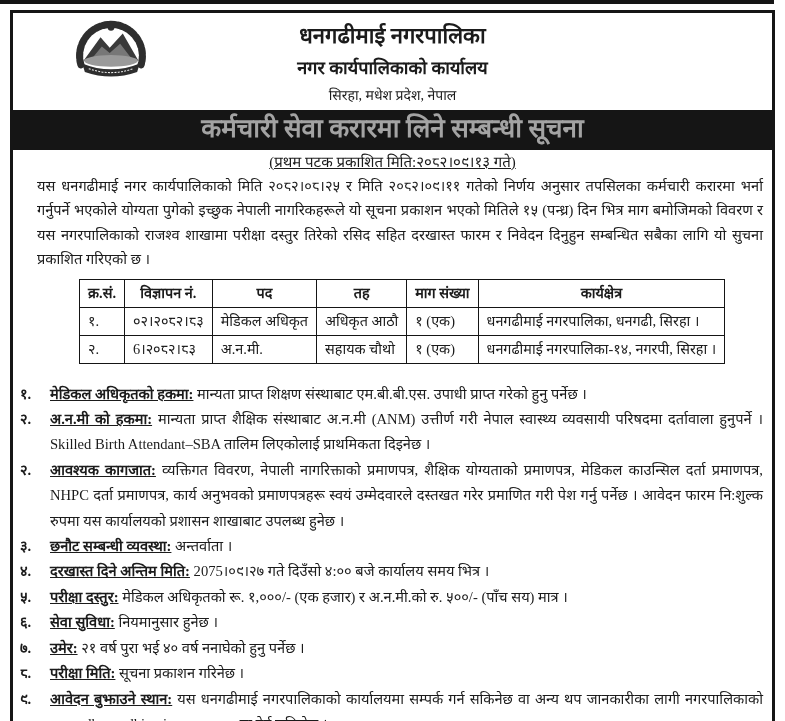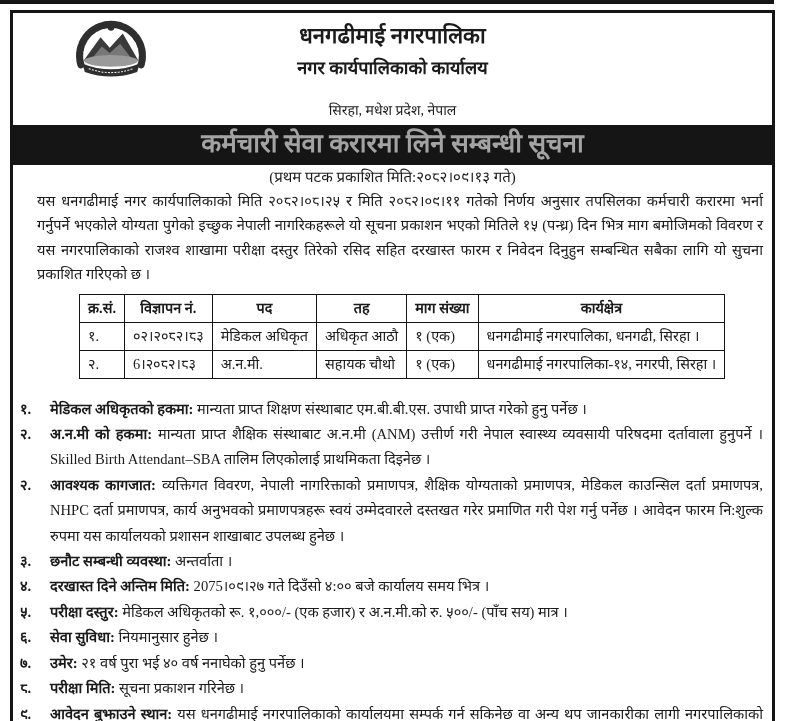--- a/index.html
+++ b/index.html
@@ -12,45 +12,45 @@
   .doc{
     margin:6px 8px 0 10px;width:759px;
     border:3px solid #151515;background:#fff;
     box-sizing:content-box;min-height:700px;
   }
   
   .header{position:relative;text-align:center;padding:8px 0 4px;}
   .emblem{position:absolute;left:56px;top:6px;width:84px;height:68px;}
   .h-muni{font-size:22px;font-weight:bold;line-height:30px;}
   .h-office{font-size:18px;font-weight:bold;line-height:26px;margin-top:4px;}
-  .h-addr{font-size:14px;line-height:20px;margin-top:20px;}
+  .h-addr{font-size:14px;line-height:20px;margin-top:5px;}
   
   .title-bar{
     background:#151515;color:#a3a3a3;text-align:center;
     font-weight:bold;font-size:26px;line-height:34px;padding:2px 0 4px;
   }
-  .pub-date{text-align:center;font-size:15px;line-height:21px;padding-top:2px;}
+  .pub-date{text-align:center;font-size:15px;line-height:21px;padding-top:2px;text-decoration:underline;}
   .intro{
     padding:1px 9px 2px 24px;font-size:14.6px;line-height:24.4px;
     text-align:justify;
   }
   
   table.vacancy{border-collapse:collapse;margin:5px 0 16px 66px;}
   .vacancy th,.vacancy td{
     border:1.6px solid #151515;font-size:14.4px;line-height:19px;
     padding:4px 8px;white-space:nowrap;
   }
   .vacancy th{font-weight:bold;text-align:center;}
   .vacancy td{text-align:left;}
   
   .items{padding:2px 9px 8px 7px;}
   .item{display:flex;font-size:14.6px;line-height:25.4px;}
   .item-num{flex:none;width:30px;font-weight:bold;}
   .item-text{flex:1;text-align:justify;}
-  .item-text b{font-weight:bold;}
+  .item-text b{font-weight:bold;text-decoration:underline;}
 </style>
 </head>
 <body>
 
 <div class="top-strip"></div>
 
 <div class="doc">
 
   <div class="header">
     <svg class="emblem" viewBox="0 0 120 104" aria-hidden="true">

